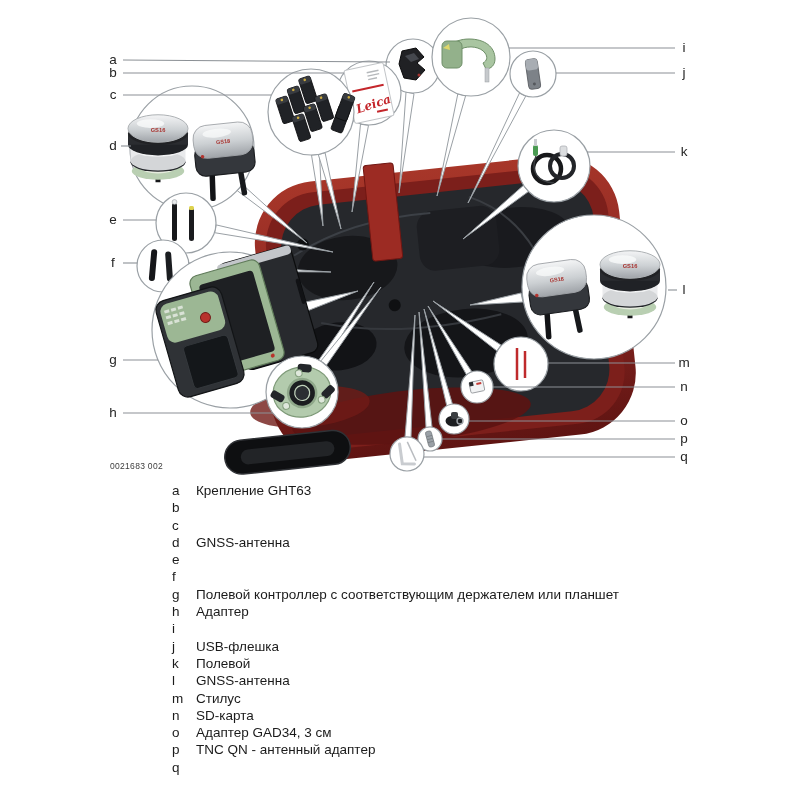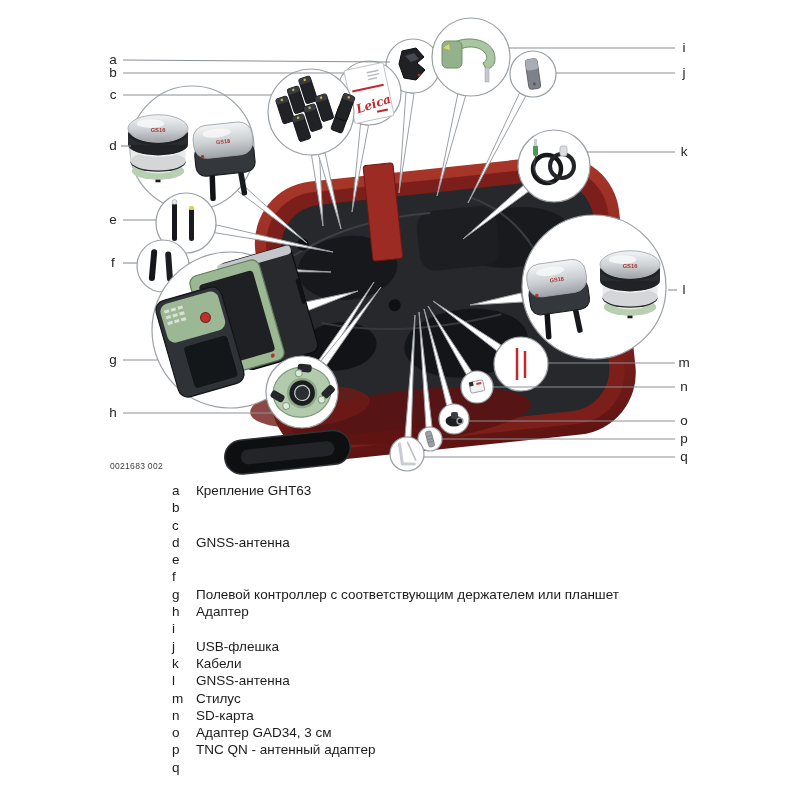--- a/index.html
+++ b/index.html
@@ -377,21 +377,21 @@
       </div>
     <div class="legend-row">
         <span class="legend-letter">i</span>
       </div>
     <div class="legend-row">
         <span class="legend-letter">j</span>
         <span class="legend-text">USB-флешка</span>
       </div>
     <div class="legend-row">
         <span class="legend-letter">k</span>
-        <span class="legend-text">Кабели</span>
+        <span class="legend-text">Полевой</span>
       </div>
     <div class="legend-row">
         <span class="legend-letter">l</span>
         <span class="legend-text">GNSS-антенна</span>
       </div>
     <div class="legend-row">
         <span class="legend-letter">m</span>
         <span class="legend-text">Стилус</span>
       </div>
     <div class="legend-row">

